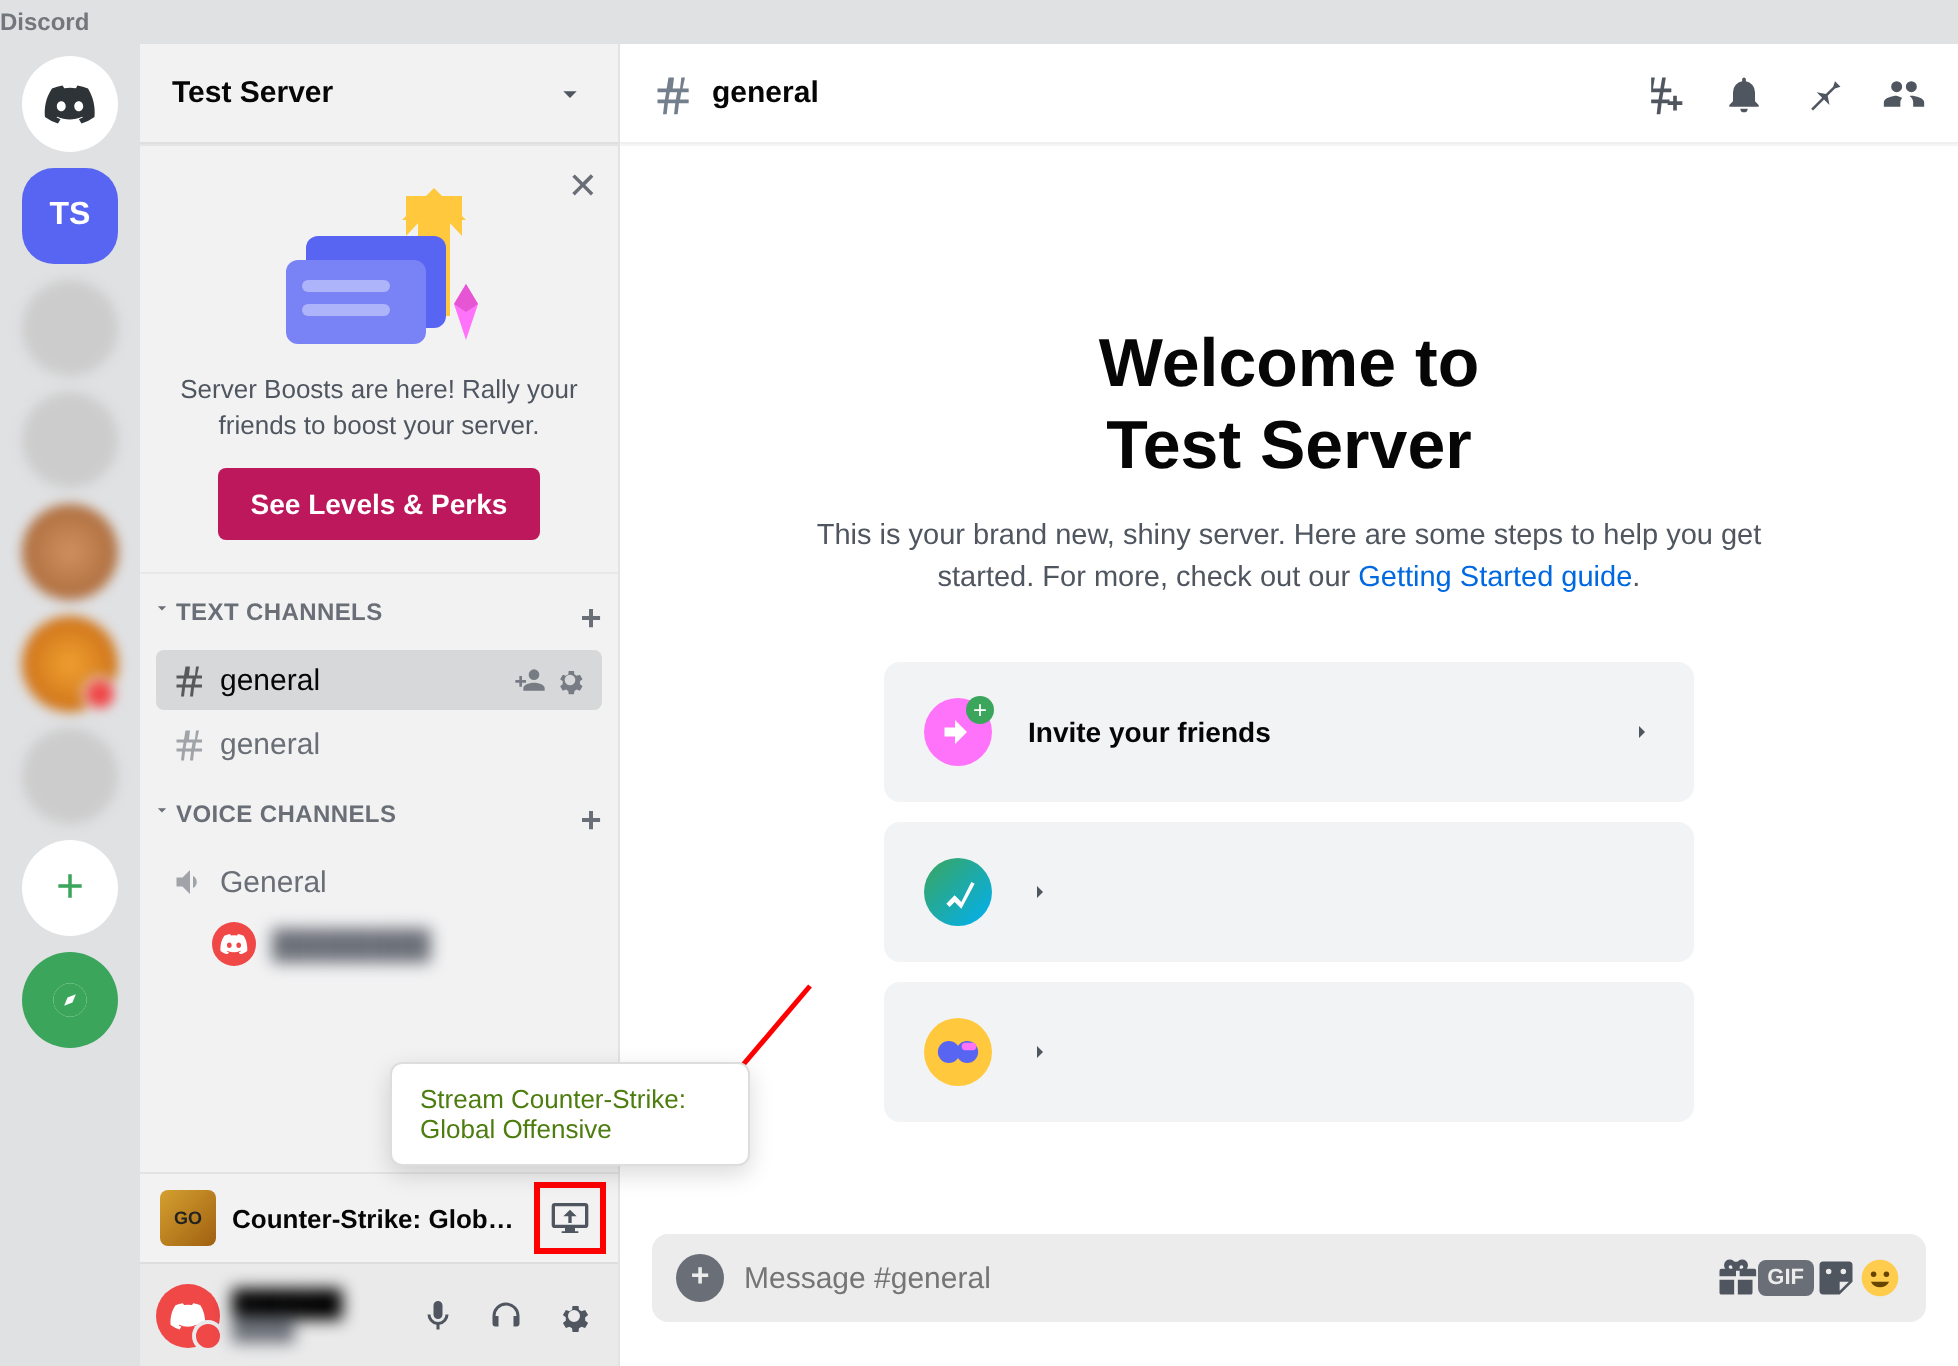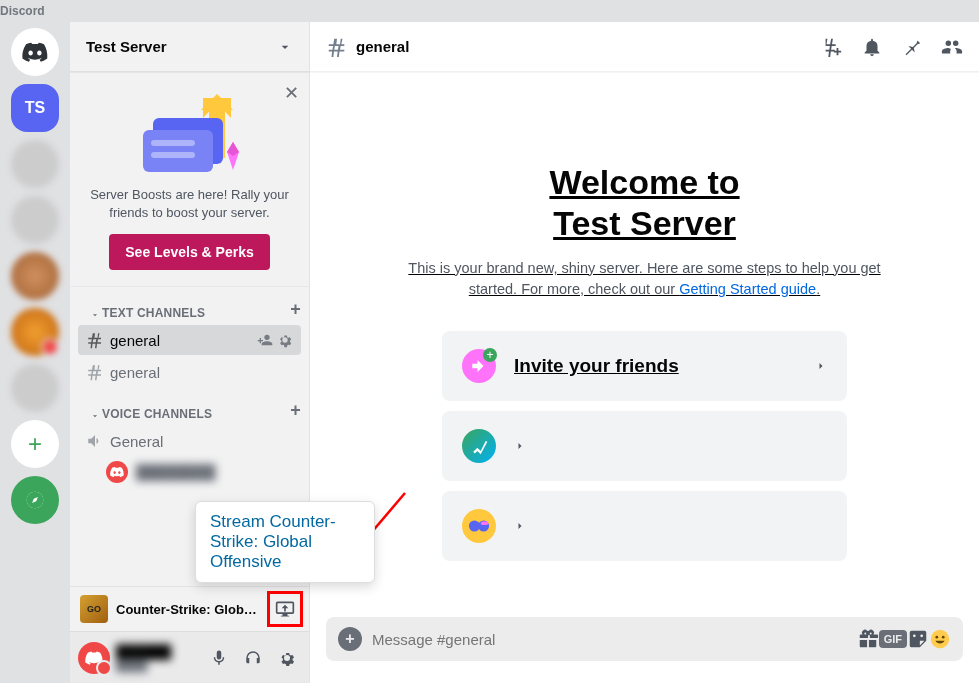--- a/index.html
+++ b/index.html
@@ -22,68 +22,68 @@
 .sidebar { width: 240px; background: #f2f2f3; display: flex; flex-direction: column; border-right: 1px solid #e3e3e3; }
 .server-hdr { height: 50px; padding: 0 16px; display: flex; align-items: center; justify-content: space-between; border-bottom: 1px solid rgba(0,0,0,.08); box-shadow: 0 1px 0 rgba(0,0,0,.05); cursor:pointer;}
 .server-hdr span { font-weight: 700; font-size: 15px; color: #060607; }
 
 .boost { padding: 16px; text-align: center; position: relative; border-bottom: 1px solid #e8e8e8;}
 .boost .close { position: absolute; top: 10px; right: 10px; color: #6a6f77; cursor:pointer; font-size:18px;}
 .boost-art { height: 90px; display:flex; align-items:center; justify-content:center; margin-bottom:8px;}
 .boost p { font-size: 13px; color: #4f5660; line-height: 1.4; margin-bottom: 12px;}
 .boost button { background: #be185d; color: #fff; border: 0; border-radius: 4px; padding: 10px 16px; font-size: 14px; font-weight: 600; cursor:pointer;}
 
-.section-hdr { display: flex; align-items: flex-end; padding: 12px 8px 4px 20px; color: #6a6f77; font-size: 12px; font-weight: 700; letter-spacing: .2px; cursor:pointer;}
+.section-hdr { display: flex; align-items: flex-start; padding: 12px 8px 4px 6px; color: #6a6f77; font-size: 12px; font-weight: 700; letter-spacing: .2px; cursor:pointer;}
 .section-hdr .chev { margin-right: 2px; }
 .section-hdr .plus { margin-left: auto; font-size: 18px; }
 
 .chan { display: flex; align-items: center; padding: 6px 8px; margin: 1px 8px; border-radius: 4px; color: #6a6f77; font-size: 15px; cursor:pointer;}
 .chan .hash { margin-right: 6px; opacity:.6;}
 .chan.sel { background: #d7d8da; color: #060607; font-weight:500;}
 .chan .icons { margin-left: auto; display:flex; gap:4px; opacity:.7;}
 
 .voice-user { display:flex; align-items:center; padding: 4px 8px 4px 36px; gap:8px;}
 .voice-user .av { width:22px;height:22px;border-radius:50%;background:#f04747;display:flex;align-items:center;justify-content:center;}
 .voice-user .name { filter: blur(4px); color:#6a6f77; font-size:14px;}
 
 .activity { margin-top:auto; border-top:1px solid #e3e3e3; padding: 8px 10px; display:flex; align-items:center; gap:8px; position:relative;}
 .activity .game { width:28px;height:28px;background:linear-gradient(135deg,#d4a030,#a06010);border-radius:4px;display:flex;align-items:center;justify-content:center;font-size:9px;font-weight:900;color:#222;}
 .activity .name { font-size:13px; font-weight:700; color:#060607; flex:1; white-space:nowrap; overflow:hidden; text-overflow:ellipsis;}
 .activity .stream-btn { width:28px;height:28px;display:flex;align-items:center;justify-content:center;color:#4f5660;cursor:pointer; border-radius:4px;}
 .red-box { position:absolute; right:6px; top:4px; width:36px; height:36px; border:3px solid #ff0000; pointer-events:none;}
 
-.tooltip { position:absolute; background:#fff; border:1px solid #ddd; border-radius:6px; box-shadow:0 4px 12px rgba(0,0,0,.15); padding:10px 14px; font-size:17px; color:#0369a1; width:180px; bottom:100px; left:195px; z-index:50;}
+.tooltip { position:absolute; background:#fff; border:1px solid #ddd; border-radius:6px; box-shadow:0 4px 12px rgba(0,0,0,.15); padding:10px 14px; font-size:13px; color:#4d7c0f; width:180px; bottom:100px; left:195px; z-index:50;}
 
 .arrow { position:absolute; bottom:105px; left:335px; z-index:40; pointer-events:none;}
 
 .userbar { height:52px; background:#eaeaeb; border-top:1px solid #ddd; display:flex; align-items:center; padding:0 8px; gap:6px;}
 .userbar .av { width:32px;height:32px;border-radius:50%;background:#f04747;position:relative;display:flex;align-items:center;justify-content:center;}
 .userbar .av::after{content:"";position:absolute;right:-2px;bottom:-2px;width:12px;height:12px;border-radius:50%;background:#f04747;border:2px solid #eaeaeb;}
 .userbar .info { flex:1; filter: blur(4px);}
 .userbar .info div:first-child{font-size:13px;font-weight:700;}
 .userbar .info div:last-child{font-size:11px;color:#6a6f77;}
 .userbar .uicon{width:28px;height:28px;display:flex;align-items:center;justify-content:center;color:#4f5660;cursor:pointer;}
 
 
 .main { flex: 1; background: #fff; display:flex; flex-direction:column;}
 .topbar { height:50px; border-bottom:1px solid rgba(0,0,0,.06); box-shadow:0 1px 0 rgba(0,0,0,.04); display:flex; align-items:center; padding:0 16px; gap:8px;}
 .topbar .hash { color:#747f8d; font-size:22px;}
 .topbar .title { font-weight:700; font-size:15px; color:#060607;}
 .topbar .right { margin-left:auto; display:flex; gap:18px; color:#4f5660;}
 .topbar .right span{cursor:pointer;}
 
-.content { flex:1; overflow:auto; padding: 50px 40px 20px; text-decoration: underline; }
+.content { flex:1; overflow:auto; padding: 50px 40px 20px; }
 .welcome { text-align:center; max-width:480px; margin: 40px auto 30px; }
 .welcome h1 { font-size:34px; font-weight:800; line-height:1.2; color:#060607;}
 .welcome p { margin-top:14px; font-size:14.5px; color:#4f5660; line-height:1.5;text-align:center;}
 .welcome a { color:#0068e0; text-decoration:none;}
 
 .card { background:#f2f3f5; border-radius:8px; padding:18px 20px; margin:10px auto; max-width:405px; display:flex; align-items:center; gap:18px; cursor:pointer;}
 .card .cicon { width:34px; height:34px; border-radius:50%; display:flex; align-items:center; justify-content:center;}
-.card .label { font-weight:700; font-size:19px; color:#060607; flex:1;}
+.card .label { font-weight:700; font-size:14px; color:#060607; flex:1;}
 .card .arrow { color:#4f5660; position:static;}
 
 .composer { margin:0 16px 22px; background:#ececed; border-radius:8px; height:44px; display:flex; align-items:center; padding:0 12px; gap:10px;}
 .composer .plus { width:24px;height:24px;border-radius:50%;background:#6a6f77;color:#ececed;display:flex;align-items:center;justify-content:center;font-weight:700;cursor:pointer;}
 .composer input { flex:1; border:0; background:transparent; font-size:15px; color:#4f5660; outline:none;}
 .composer .cicons { display:flex; color:#4f5660; font-size:18px;align-items:center;}
 .composer .cicons > *{cursor:pointer;}
 .gif-badge{background:#6a6f77;color:#ececed;font-size:11px;font-weight:800;padding:3px 5px;border-radius:4px;}
 
 svg { display:block; }

